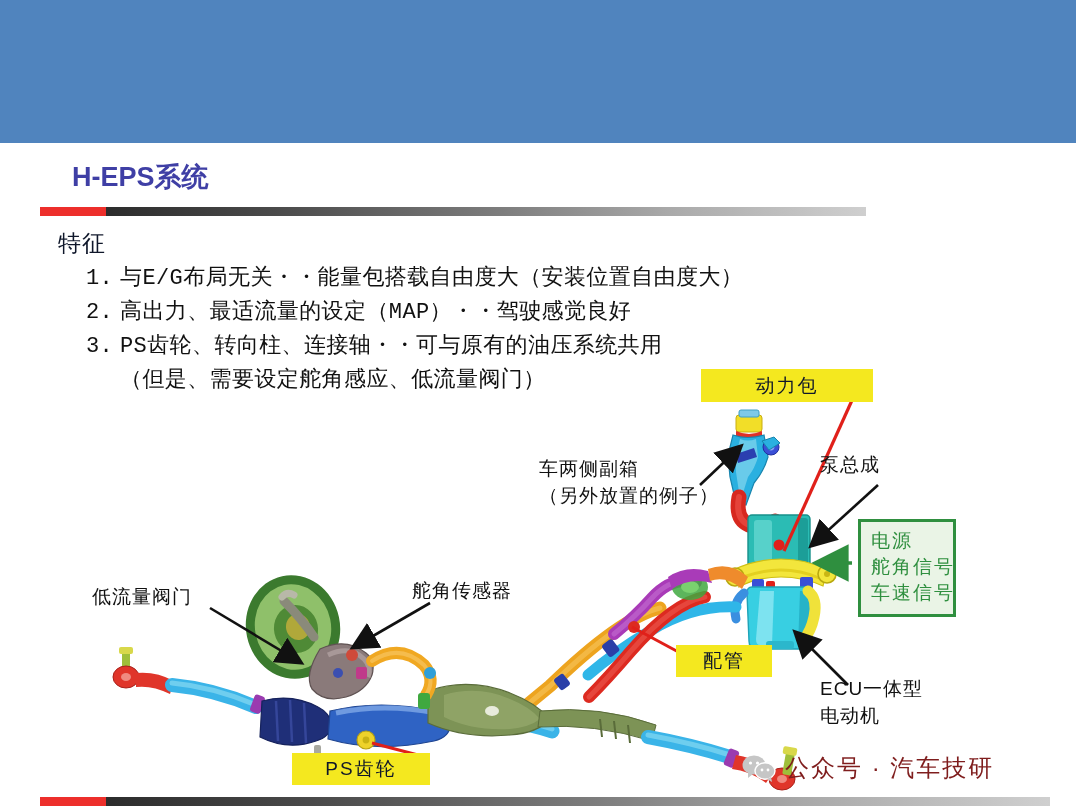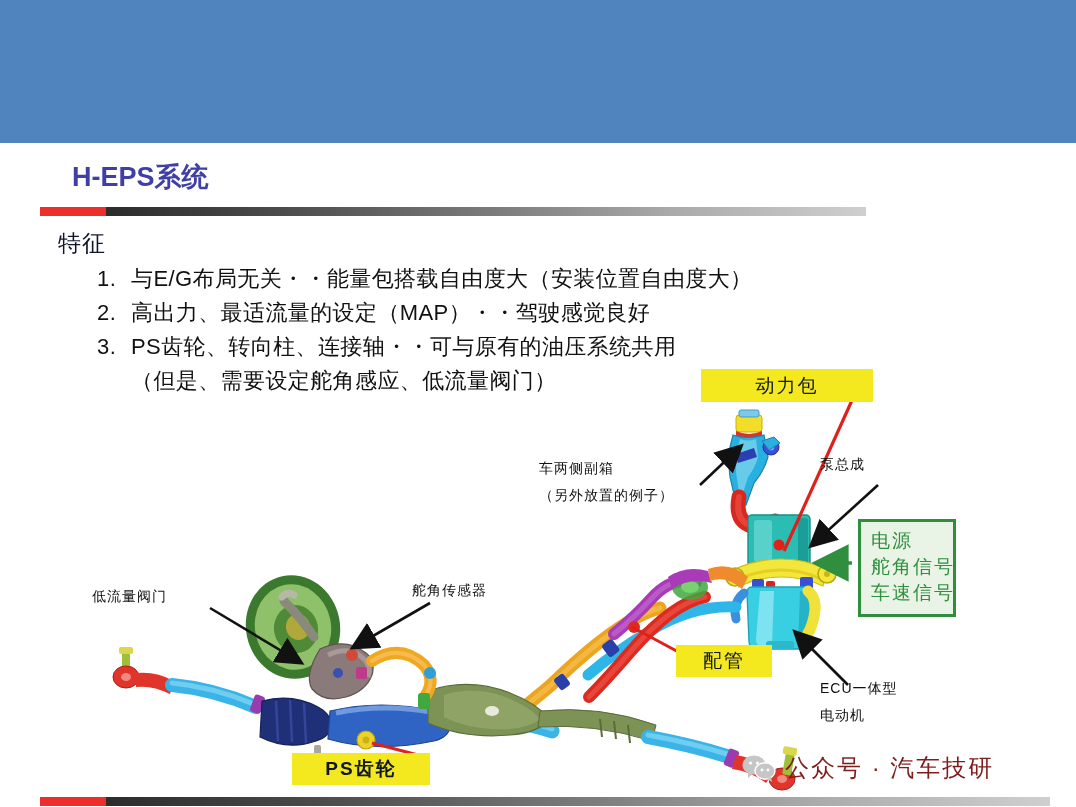--- a/index.html
+++ b/index.html
@@ -32,21 +32,21 @@
     background: linear-gradient(to right, #2c2c2c 0%, #4a4a4a 22%, #7d7d7d 52%, #a9a9a9 74%, #cfcfcf 100%);
   }
   #divider-top { left: 40px; top: 207px; width: 826px; }
   #divider-bottom { left: 40px; top: 797px; width: 1010px; }
 
   
   .feature-heading {
     position: absolute; left: 58px; top: 228px;
     font-size: 23px; color: #0f172a; letter-spacing: 1px;
   }
-  .feature-list { position: absolute; left: 97px; top: 262px; width: 800px; }
+  .feature-list { position: absolute; left: 86px; top: 262px; width: 800px; font-family: Liberation Mono, monospace; }
   .feature-item {
     font-size: 22px; color: #111; line-height: 34px;
     letter-spacing: 0.4px; white-space: nowrap;
   }
   .feature-item .num { display: inline-block; width: 34px; }
   .feature-sub {
     font-size: 22px; color: #111; line-height: 34px;
     letter-spacing: 0.4px; padding-left: 34px; white-space: nowrap;
   }
 
@@ -55,21 +55,21 @@
   #diagram svg { position: absolute; left: 0; top: 0; }
 
   
   .label-yellow {
     position: absolute; background: #f4e81f; color: #0f172a;
     font-size: 19px; letter-spacing: 2px;
     display: flex; align-items: center; justify-content: center;
     white-space: nowrap;
   }
   .label-plain {
-    position: absolute; color: #111; font-size: 14px;
+    position: absolute; color: #111; font-size: 19px;
     letter-spacing: 1px; line-height: 27px; white-space: nowrap;
   }
   .label-green-box {
     position: absolute; border: 3px solid #2f8f3f; background: #eaf4e6;
     color: #2f8f3f; font-size: 19px; letter-spacing: 2px;
     line-height: 26px; text-align: left;
     padding: 6px 20px 8px 10px; white-space: nowrap;
   }
 
   
@@ -312,21 +312,21 @@
 
     <div class="label-plain" style="left:412px; top:222px;">舵角传感器</div>
 
     <div class="label-yellow" style="left:676px; top:290px; width:96px; height:32px;">配管</div>
 
     <div class="label-plain" style="left:820px; top:320px;">
       <div>ECU一体型</div>
       <div>电动机</div>
     </div>
 
-    <div class="label-yellow" style="left:292px; top:398px; width:138px; height:32px;font-weight:bold;">PS齿轮</div>
+    <div class="label-yellow" style="left:292px; top:398px; width:138px; height:32px;">PS齿轮</div>
   </div>
 
   <div class="watermark">
     <svg width="34" height="27" viewBox="0 0 34 27">
       <ellipse cx="12" cy="10" rx="11.5" ry="9.5" fill="#c6c6c6"></ellipse>
       <path d="M6 17 l0 6 5 -4 Z" fill="#c6c6c6"></path>
       <circle cx="8.5" cy="8" r="1.6" fill="#ffffff"></circle>
       <circle cx="15.5" cy="8" r="1.6" fill="#ffffff"></circle>
       <ellipse cx="23" cy="16" rx="10" ry="8.2" fill="#c6c6c6" stroke="#ffffff" stroke-width="1.4"></ellipse>
       <path d="M29 22 l1 5 -5 -3 Z" fill="#c6c6c6"></path>

